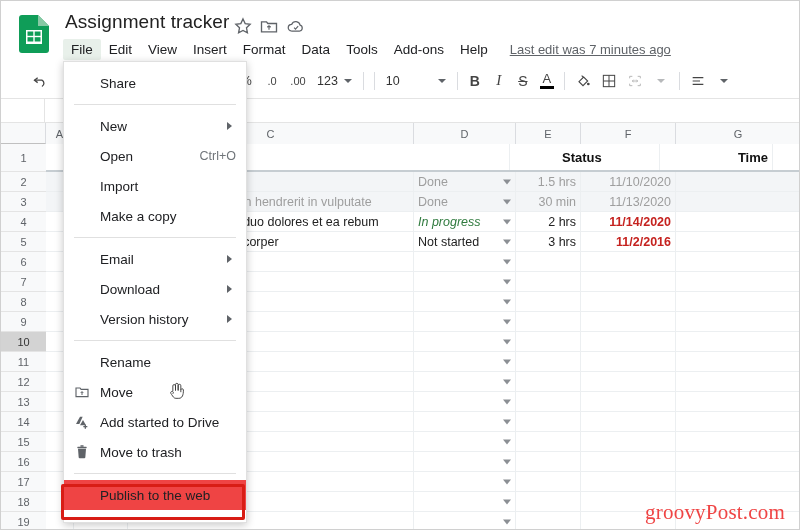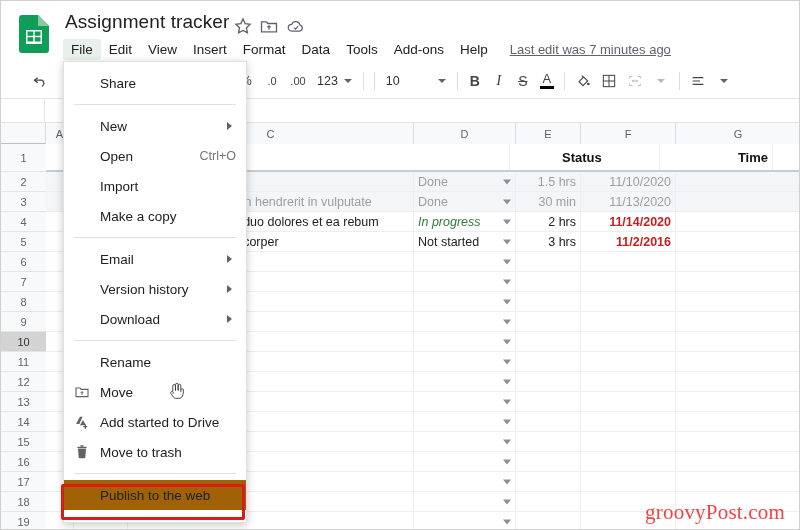--- a/index.html
+++ b/index.html
@@ -205,21 +205,21 @@
     position: absolute; right: 14px;
     width: 0; height: 0;
     border-top: 4px solid transparent;
     border-bottom: 4px solid transparent;
     border-left: 5px solid #5f6368;
   }
   .mdiv {
     height: 1px; background: #e0e0e0; margin: 6px 10px;
   }
   .mi.highlight {
-    background: #a16207;
+    background: #ef4444;
   }
   #publish-box {
     position: absolute; left: 60px; top: 483px;
     width: 184px; height: 36px;
     border: 3px solid #d81d15;
     border-radius: 2px;
     z-index: 60;
     pointer-events: none;
   }
 
@@ -660,25 +660,25 @@
       </div>
       <div class="mi">
         <span>Make a copy</span>
       </div>
       <div class="mdiv"></div>
       <div class="mi">
         <span>Email</span>
         <span class="arrow"></span>
       </div>
       <div class="mi">
+        <span>Download</span>
+        <span class="arrow"></span>
+      </div>
+      <div class="mi">
         <span>Version history</span>
-        <span class="arrow"></span>
-      </div>
-      <div class="mi">
-        <span>Download</span>
         <span class="arrow"></span>
       </div>
       <div class="mdiv"></div>
       <div class="mi">
         <span>Rename</span>
       </div>
       <div class="mi">
         <span class="mi-icon">
           <svg viewBox="0 0 24 24" width="16" height="16" fill="none" stroke="#5f6368" stroke-width="1.7">
             <path d="M3 6 h6 l1.6 2 H21 v11 H3 z"></path>

